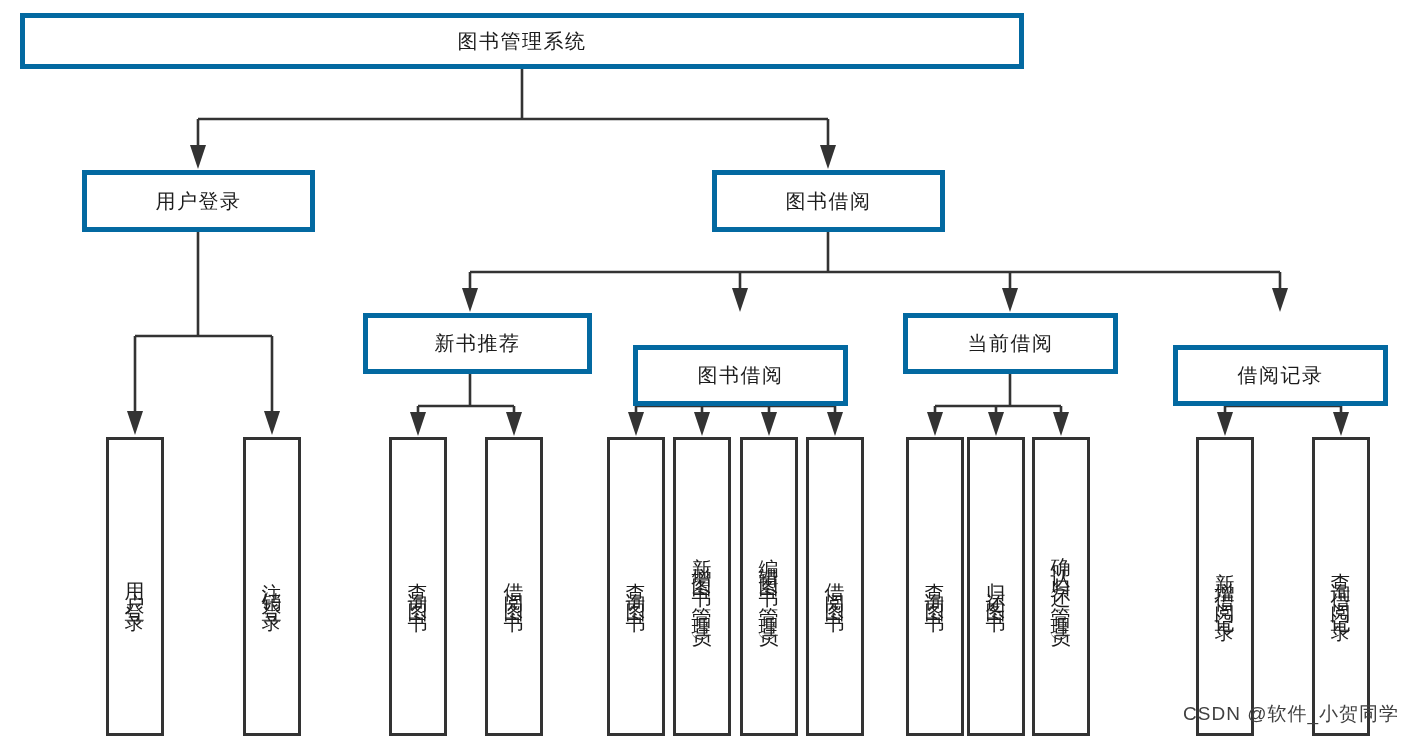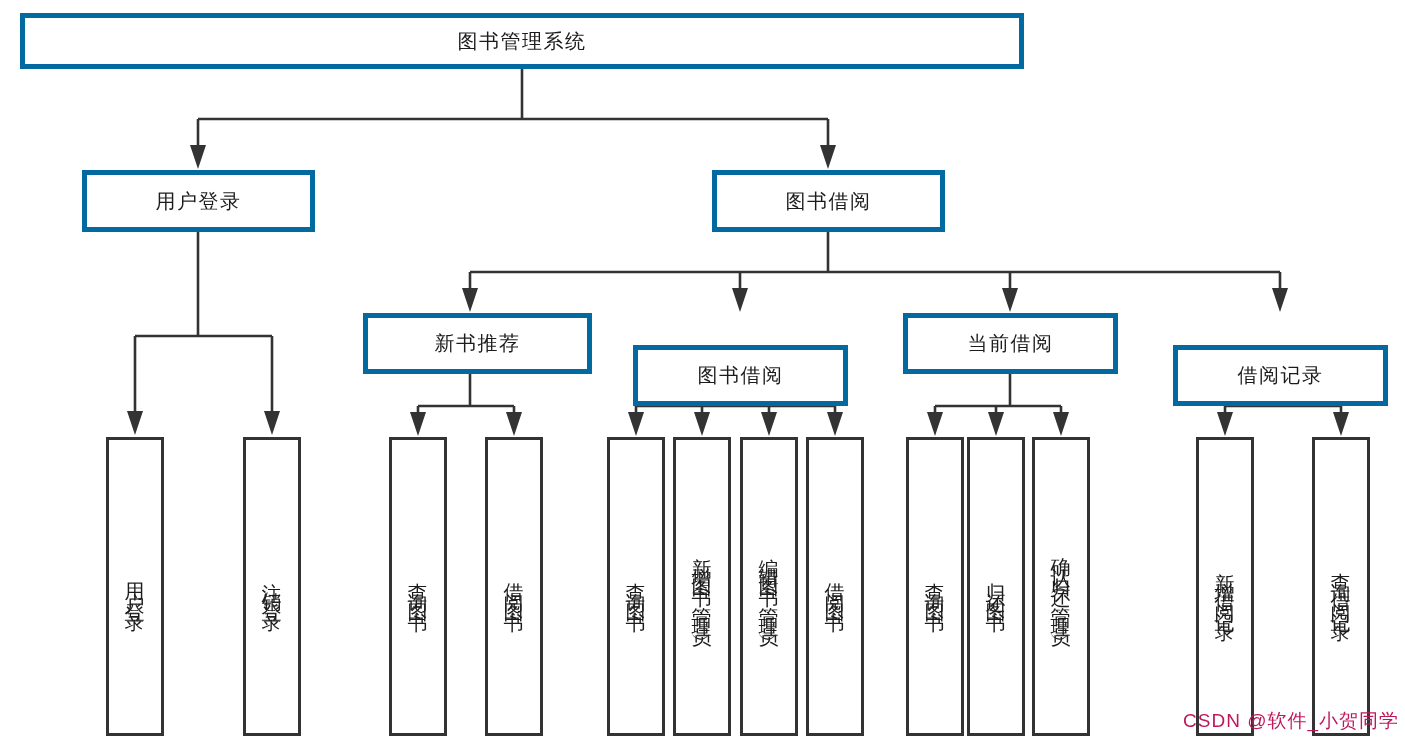--- a/index.html
+++ b/index.html
@@ -47,23 +47,23 @@
   .vnode span {
     writing-mode: vertical-rl;
     font-size: 20px;
     line-height: 1;
     letter-spacing: 10px;
     white-space: nowrap;
   }
   .watermark {
     position: absolute;
     right: 6px;
-    bottom: 13px;
+    bottom: 20px;
     font-size: 19px;
-    color: #be185d;
+    color: #404040;
     letter-spacing: 1px;
     white-space: nowrap;
   }
 </style>
 </head>
 <body>
 
 <div class="canvas">
 
   <svg class="wires" viewBox="0 0 1405 747" aria-hidden="true">

